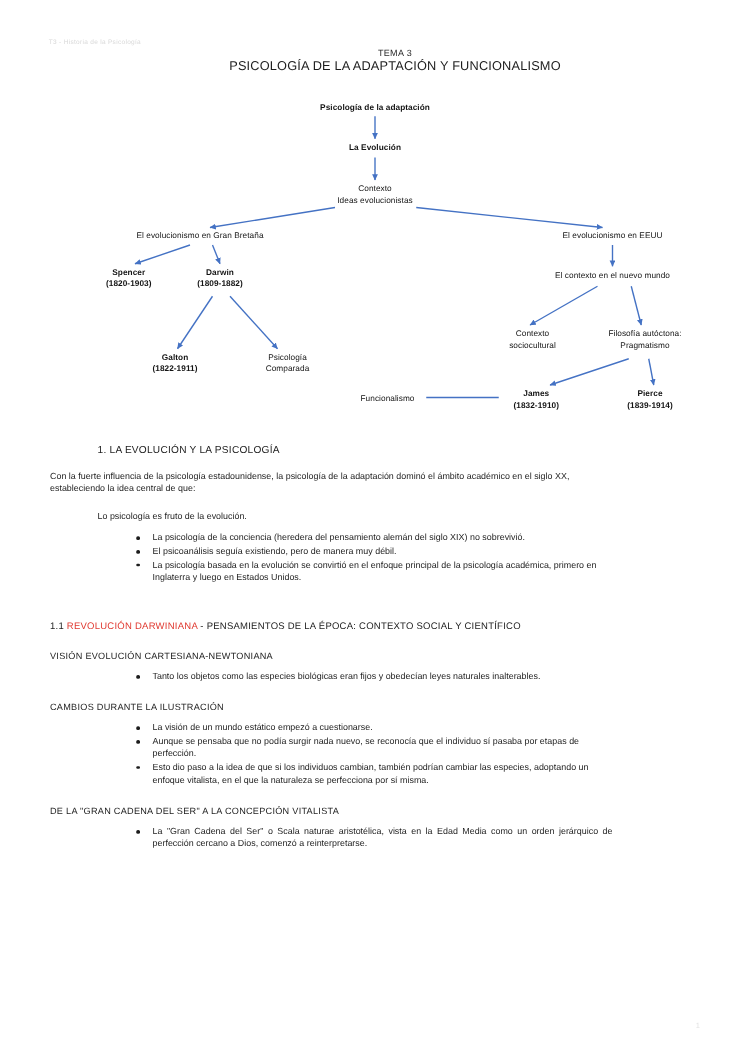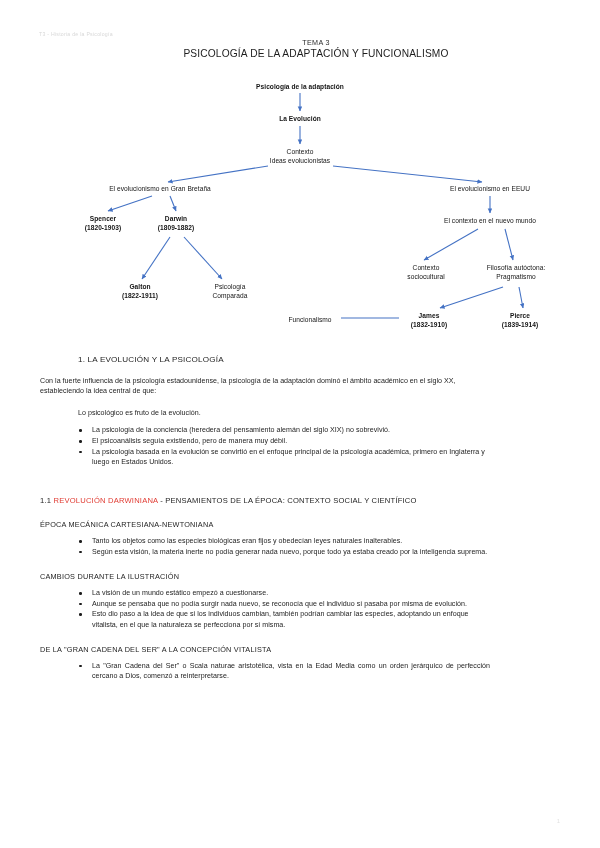--- a/index.html
+++ b/index.html
@@ -108,21 +108,21 @@
     color: #1d1d1d;
     margin: 12px 40px 0 40px;
     letter-spacing: 0.02px;
     text-align: left;
   }
   .para.indent { margin-left: 78px; margin-top: 11px; }
   .para.tight  { margin-top: 12px; }
 
   ul.bullets {
     margin: 7px 40px 0 0;
-    padding: 0 0 0 78px;
+    padding: 0 0 0 108px;
     list-style: none;
   }
   ul.bullets li {
     position: relative;
     font-size: 7.1px;
     line-height: 10.2px;
     color: #1d1d1d;
     margin: 0 0 0.5px 0;
     padding-left: 14px;
     letter-spacing: 0.02px;
@@ -254,43 +254,42 @@
     </div>
     <div class="node n-funcional">Funcionalismo</div>
   </div>
 
   <div class="content">
 
     <div class="sec-heading">1. LA EVOLUCIÓN Y LA PSICOLOGÍA</div>
 
     <div class="para">Con la fuerte influencia de la psicología estadounidense, la psicología de la adaptación dominó el ámbito académico en el siglo XX, estableciendo la idea central de que:</div>
 
-    <div class="para indent">Lo psicológico es fruto de la evolución.</div>
+    <div class="para indent">Lo psicología es fruto de la evolución.</div>
 
 
     <ul class="bullets">
       <li>La psicología de la conciencia (heredera del pensamiento alemán del siglo XIX) no sobrevivió.</li>
       <li>El psicoanálisis seguía existiendo, pero de manera muy débil.</li>
       <li>La psicología basada en la evolución se convirtió en el enfoque principal de la psicología académica, primero en Inglaterra y luego en Estados Unidos.</li>
     </ul>
 
     <div class="h-1-1">
       <span>1.1 </span><span class="red">REVOLUCIÓN DARWINIANA</span><span> - PENSAMIENTOS DE LA ÉPOCA: CONTEXTO SOCIAL Y CIENTÍFICO</span>
     </div>
 
-    <div class="sub-heading">ÉPOCA MECÁNICA CARTESIANA-NEWTONIANA</div>
+    <div class="sub-heading">VISIÓN EVOLUCIÓN CARTESIANA-NEWTONIANA</div>
     <ul class="bullets">
       <li>Tanto los objetos como las especies biológicas eran fijos y obedecían leyes naturales inalterables.</li>
-      <li>Según esta visión, la materia inerte no podía generar nada nuevo, porque todo ya estaba creado por la inteligencia suprema.</li>
     </ul>
 
     <div class="sub-heading">CAMBIOS DURANTE LA ILUSTRACIÓN</div>
     <ul class="bullets">
       <li>La visión de un mundo estático empezó a cuestionarse.</li>
-      <li>Aunque se pensaba que no podía surgir nada nuevo, se reconocía que el individuo sí pasaba por misma de evolución.</li>
+      <li>Aunque se pensaba que no podía surgir nada nuevo, se reconocía que el individuo sí pasaba por etapas de perfección.</li>
       <li>Esto dio paso a la idea de que si los individuos cambian, también podrían cambiar las especies, adoptando un enfoque vitalista, en el que la naturaleza se perfecciona por sí misma.</li>
     </ul>
 
     <div class="sub-heading">DE LA "GRAN CADENA DEL SER" A LA CONCEPCIÓN VITALISTA</div>
     <ul class="bullets">
       <li class="justify">La "Gran Cadena del Ser" o Scala naturae aristotélica, vista en la Edad Media como un orden jerárquico de perfección cercano a Dios, comenzó a reinterpretarse.</li>
     </ul>
 
   </div>
 

